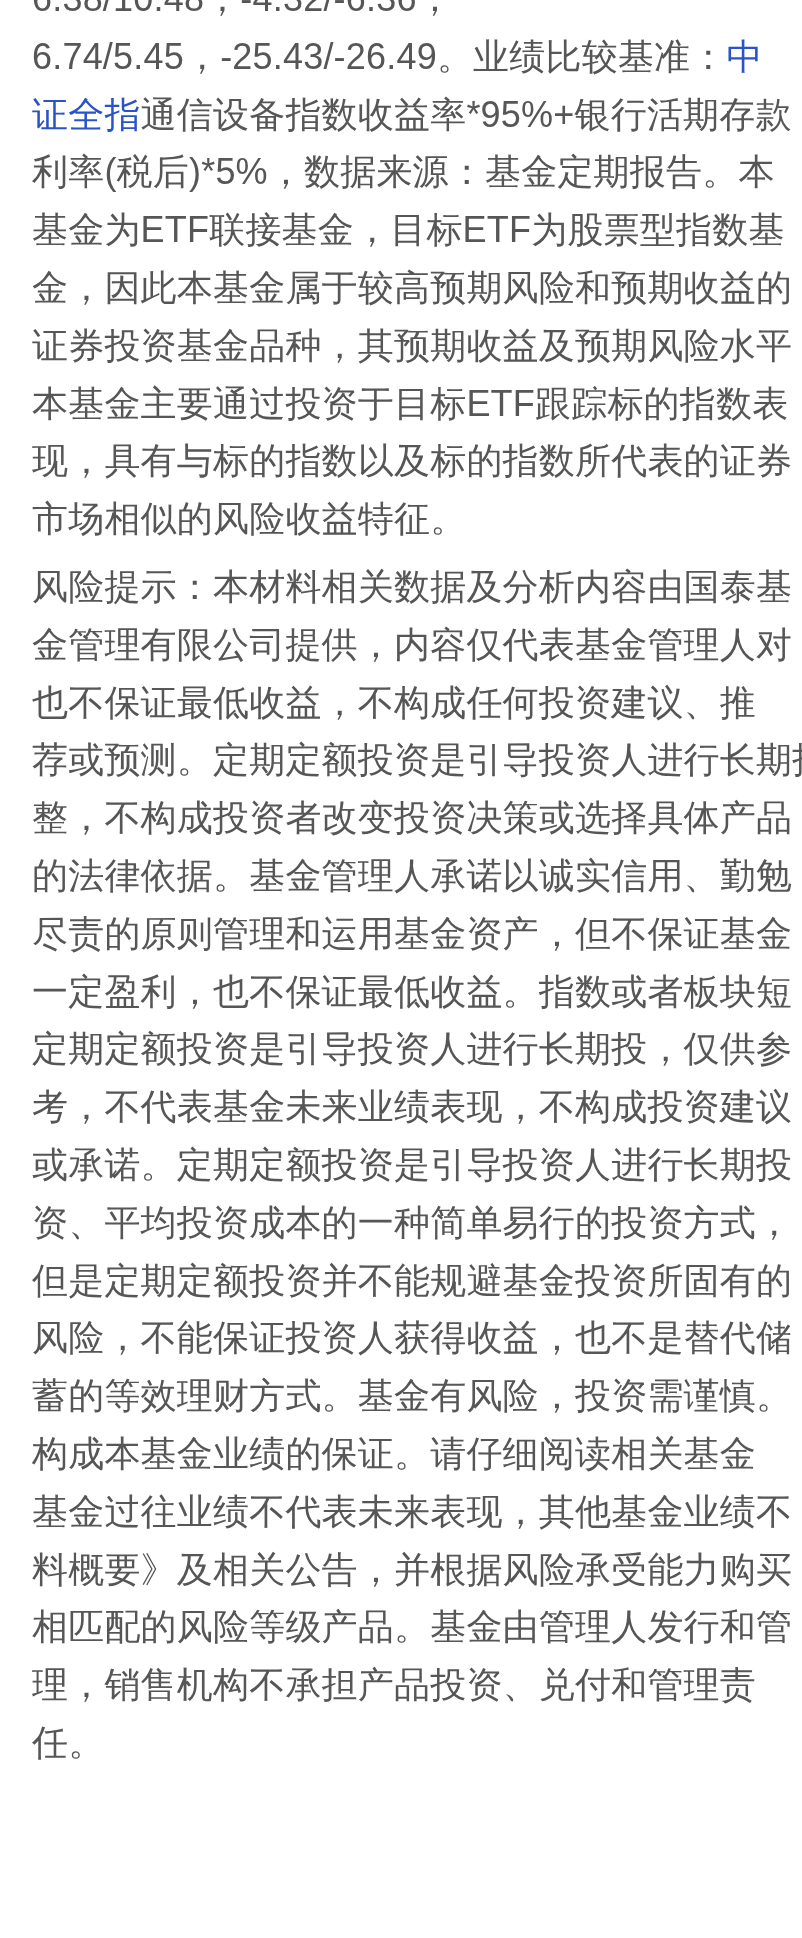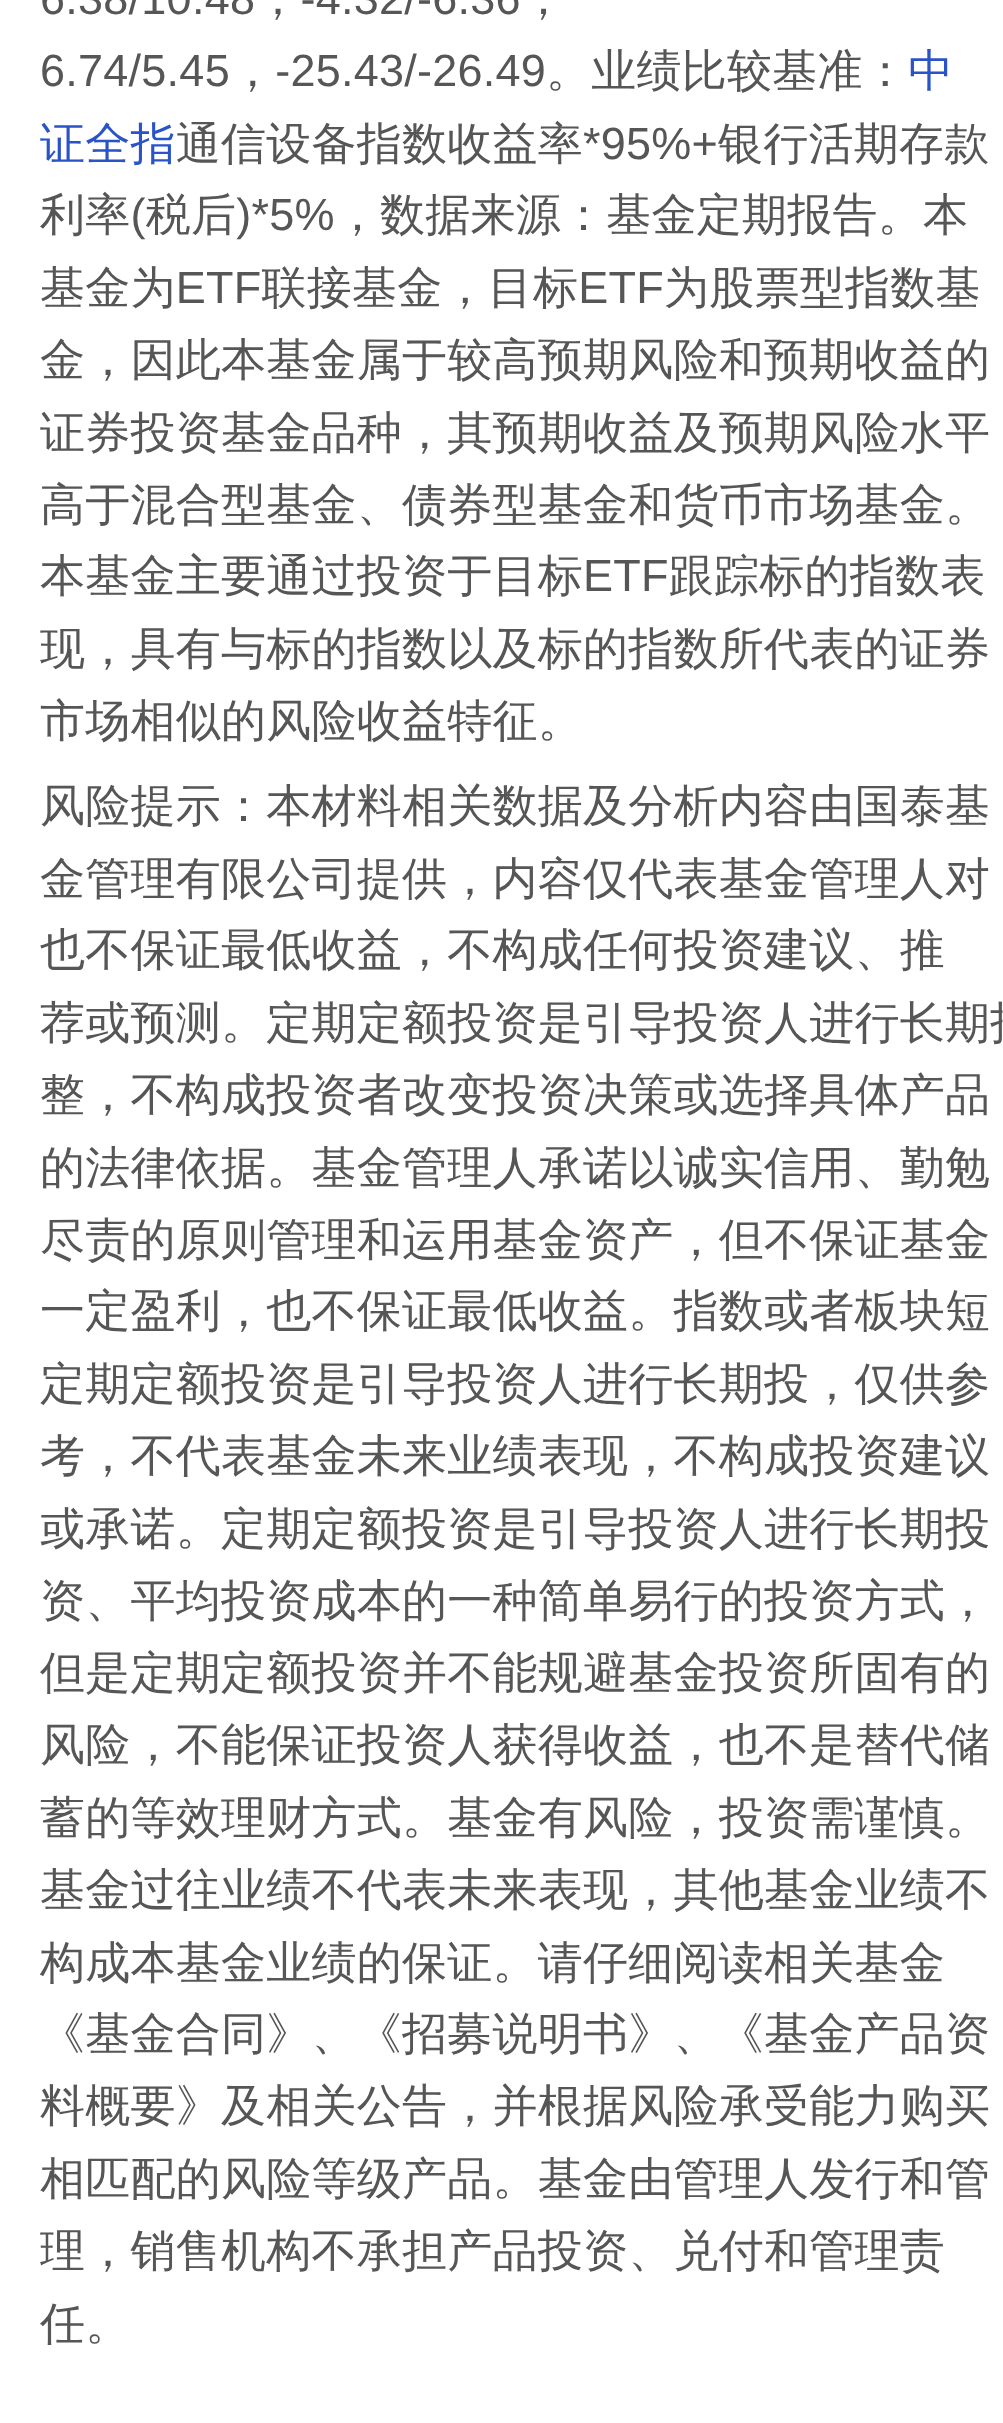--- a/index.html
+++ b/index.html
@@ -38,42 +38,40 @@
 
 <div class="article">
     <div class="paragraph">
       <div class="line"><span>6.38/10.48，-4.32/-6.36，</span></div>
       <div class="line"><span>6.74/5.45，-25.43/-26.49。业绩比较基准：</span><span class="link">中</span></div>
       <div class="line"><span class="link">证全指</span><span>通信设备指数收益率*95%+银行活期存款</span></div>
       <div class="line"><span>利率(税后)*5%，数据来源：基金定期报告。本</span></div>
       <div class="line"><span>基金为ETF联接基金，目标ETF为股票型指数基</span></div>
       <div class="line"><span>金，因此本基金属于较高预期风险和预期收益的</span></div>
       <div class="line"><span>证券投资基金品种，其预期收益及预期风险水平</span></div>
-      <div class="line"><span>高于混合型基金、债券型基金和货币市场基金。</span></div>
       <div class="line"><span>本基金主要通过投资于目标ETF跟踪标的指数表</span></div>
       <div class="line"><span>现，具有与标的指数以及标的指数所代表的证券</span></div>
       <div class="line"><span>市场相似的风险收益特征。</span></div>
     </div>
     <div class="paragraph">
       <div class="line"><span>风险提示：本材料相关数据及分析内容由国泰基</span></div>
       <div class="line"><span>金管理有限公司提供，内容仅代表基金管理人对</span></div>
       <div class="line"><span>也不保证最低收益，不构成任何投资建议、推</span></div>
       <div class="line"><span>荐或预测。定期定额投资是引导投资人进行长期投</span></div>
       <div class="line"><span>整，不构成投资者改变投资决策或选择具体产品</span></div>
       <div class="line"><span>的法律依据。基金管理人承诺以诚实信用、勤勉</span></div>
       <div class="line"><span>尽责的原则管理和运用基金资产，但不保证基金</span></div>
       <div class="line"><span>一定盈利，也不保证最低收益。指数或者板块短</span></div>
       <div class="line"><span>定期定额投资是引导投资人进行长期投，仅供参</span></div>
       <div class="line"><span>考，不代表基金未来业绩表现，不构成投资建议</span></div>
       <div class="line"><span>或承诺。定期定额投资是引导投资人进行长期投</span></div>
       <div class="line"><span>资、平均投资成本的一种简单易行的投资方式，</span></div>
       <div class="line"><span>但是定期定额投资并不能规避基金投资所固有的</span></div>
       <div class="line"><span>风险，不能保证投资人获得收益，也不是替代储</span></div>
       <div class="line"><span>蓄的等效理财方式。基金有风险，投资需谨慎。</span></div>
+      <div class="line"><span>构成本基金业绩的保证。请仔细阅读相关基金</span></div>
       <div class="line"><span>基金过往业绩不代表未来表现，其他基金业绩不</span></div>
-      <div class="line"><span>构成本基金业绩的保证。请仔细阅读相关基金</span></div>
-      <div class="line"><span>《基金合同》、《招募说明书》、《基金产品资</span></div>
       <div class="line"><span>料概要》及相关公告，并根据风险承受能力购买</span></div>
       <div class="line"><span>相匹配的风险等级产品。基金由管理人发行和管</span></div>
       <div class="line"><span>理，销售机构不承担产品投资、兑付和管理责</span></div>
       <div class="line"><span>任。</span></div>
     </div>
   </div>
 
 </body></html>

